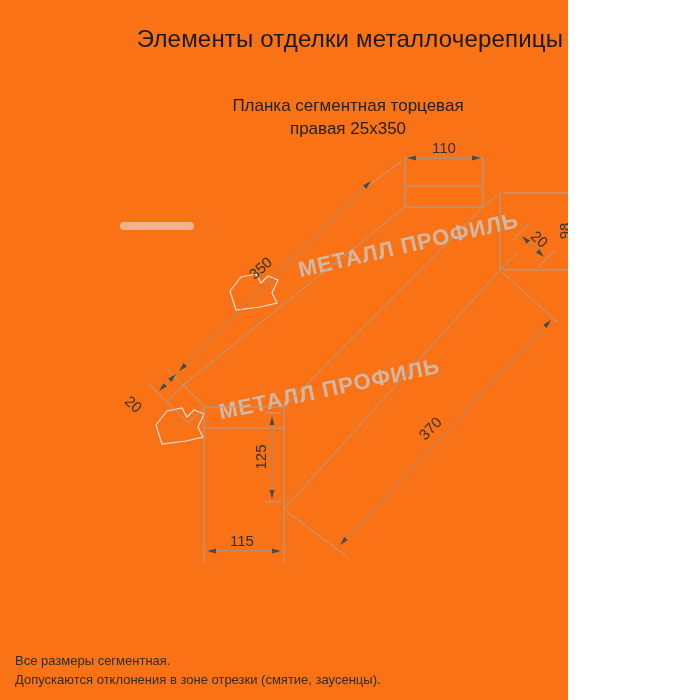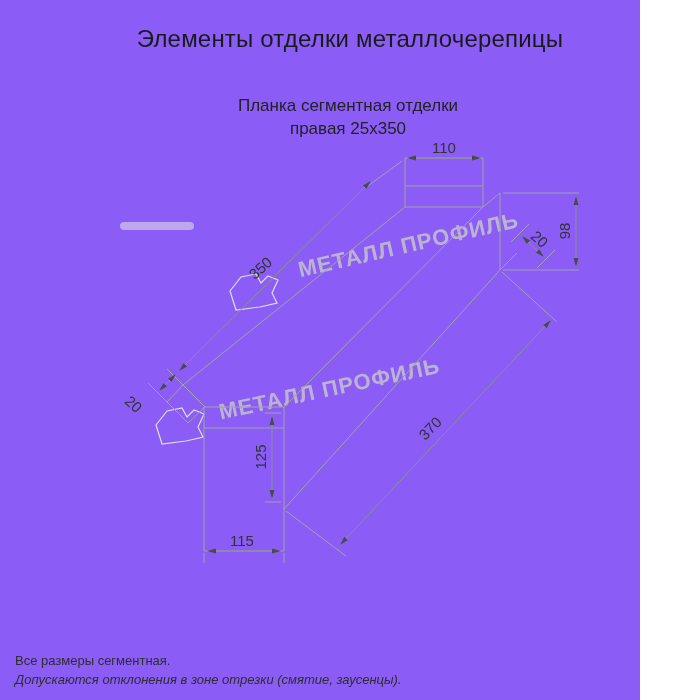--- a/index.html
+++ b/index.html
@@ -1,44 +1,44 @@
 <!DOCTYPE html>
 <html><head>
 <meta charset="utf-8">
 <style>
   html,body{margin:0;padding:0;background:#fff;}
-  .page{position:relative;width:640px;height:700px;background:#8b5cf6;overflow:hidden;
+  .page{position:relative;width:568px;height:700px;background:#f97316;overflow:hidden;
         font-family:"Liberation Sans", sans-serif;}
   .title{position:absolute;top:25px;left:0;width:700px;text-align:center;
          font-size:24px;color:#1a1a1a;letter-spacing:.2px;}
   .subtitle{position:absolute;left:0;width:696px;text-align:center;
             font-size:17px;color:#222;}
   .subtitle.l1{top:96px;}
   .subtitle.l2{top:119px;}
   .footer{position:absolute;left:15px;font-size:13px;color:#2e2e2e;}
   .footer.l1{top:653px;}
-  .footer.l2{top:672px;font-style:italic;}
+  .footer.l2{top:672px;}
   svg{position:absolute;left:0;top:0;}
   .edge{stroke:#a2a2a2;stroke-width:1;fill:none;}
   .dim{stroke:#8f8f8f;stroke-width:1;fill:none;}
   .wit{stroke:#a8a8a8;stroke-width:0.9;fill:none;}
   .dimtxt{fill:#333;font-size:15px;font-family:"Liberation Sans",sans-serif;}
   .wm{fill:#c9c9c9;opacity:.8;font-weight:bold;font-size:22px;letter-spacing:1px;
       font-family:"Liberation Sans",sans-serif;}
   .logo{stroke:#dedede;stroke-width:1.2;fill:none;}
   .streak{position:absolute;left:120px;top:222px;width:74px;height:8px;
           background:#e7e7e7;opacity:.55;border-radius:4px;}
 </style>
 </head>
 <body>
 
 <div class="page">
 
   <div class="title">Элементы отделки металлочерепицы</div>
-  <div class="subtitle l1">Планка сегментная отделки</div>
+  <div class="subtitle l1">Планка сегментная торцевая</div>
   <div class="subtitle l2">правая 25х350</div>
 
   <div class="streak"></div>
 
   <svg width="700" height="700" viewBox="0 0 700 700">
     <defs>
       <marker id="arr" markerWidth="10" markerHeight="8" refX="9" refY="4" orient="auto-start-reverse" markerUnits="userSpaceOnUse">
         <path d="M9,4 L0,1.6 L0,6.4 Z" fill="#4a4a4a"></path>
       </marker>
       <path id="mp-logo" d="M156,425 L167,411 L182,408 L187,417 L194,410 L204,414 L198,427 L203,437 L186,441 L162,444 Z"></path>

